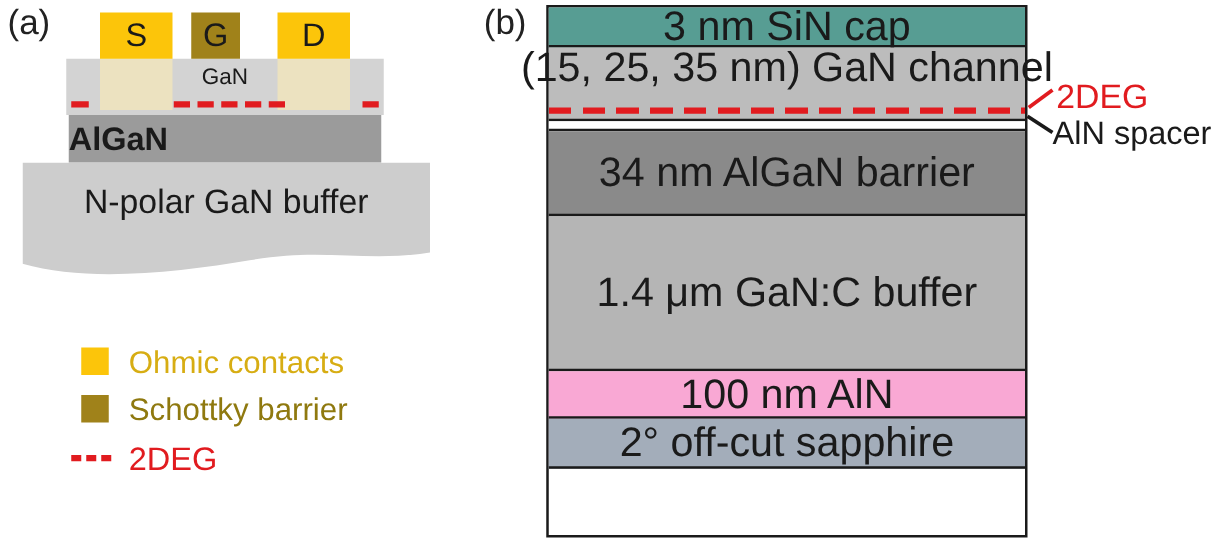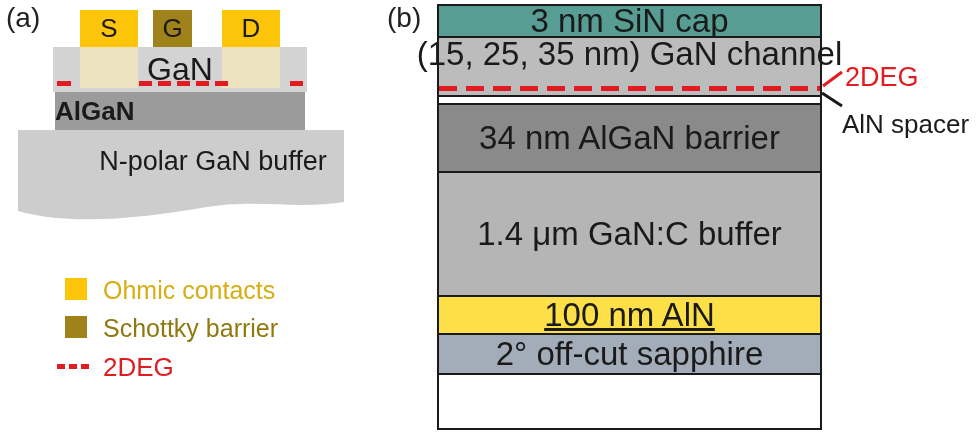--- a/index.html
+++ b/index.html
@@ -8,27 +8,27 @@
     font-family:"Liberation Sans", sans-serif;color:#1a1a1a;overflow:hidden;
   }
   .abs{position:absolute;}
   .panel-label{font-size:28px;color:#222;}
   
   .contact{display:flex;align-items:center;justify-content:center;font-size:26px;}
   .slab{display:flex;align-items:center;justify-content:flex-start;font-weight:bold;}
   #a-gan-slab{left:53px;top:47px;width:254px;height:45px;}
   #a-cream-left{left:80px;top:47px;width:58px;height:41px;}
   #a-cream-right{left:222px;top:47px;width:58px;height:41px;}
-  #a-gan-label{left:138px;top:51px;width:84px;text-align:center;font-size:32px;}
+  #a-gan-label{left:138px;top:51px;width:84px;text-align:center;font-size:18px;}
   #a-contact-s{left:80px;top:10px;width:58px;height:37px;}
   #a-contact-g{left:153px;top:10px;width:39px;height:37px;}
   #a-contact-d{left:222px;top:10px;width:58px;height:37px;}
   #a-algan-slab{left:55px;top:92px;width:250px;height:38px;font-size:26px;}
   #a-buffer-svg{left:18px;top:130px;}
-  #a-buffer-label{left:18px;top:146px;width:326px;text-align:center;font-size:27px;padding-left:32px;}
+  #a-buffer-label{left:18px;top:146px;width:326px;text-align:center;font-size:27px;}
   .dash{position:absolute;height:5px;top:0;}
   #a-dash-row{left:0;top:81px;width:370px;height:5px;}
   
   .swatch{width:22px;height:22px;}
   .legend-text{font-size:25px;white-space:nowrap;}
   #legend-dash-row{left:57px;top:364px;width:40px;height:5px;}
   
   #b-stack{
     left:437px;top:4px;width:385px;height:426px;
     border:2px solid #1a1a1a;box-sizing:border-box;
@@ -42,21 +42,21 @@
   .b-layer:last-child{border-bottom:none;flex:1;}
   #b-layer-sin{height:32px;}
   #b-layer-channel{height:59px;padding-bottom:25px;}
   #b-layer-spacer{height:8px;}
   #b-layer-barrier{height:68px;}
   #b-layer-uid{height:56px;}
   #b-layer-buffer{height:124px;}
   #b-layer-aln{height:38px;}
   #b-2deg-line{position:absolute;left:0;right:0;top:80px;height:5px;}
   #b-anno-2deg{left:845px;top:62px;font-size:27px;white-space:nowrap;}
-  #b-anno-spacer{left:842px;top:91px;font-size:26px;white-space:nowrap;margin-top:18px;}
+  #b-anno-spacer{left:842px;top:91px;font-size:26px;white-space:nowrap;}
   #b-leaders{left:818px;top:60px;}
 </style>
 </head>
 <body>
 
 <div id="figure">
 
   <div class="abs panel-label" style="left:6px;top:2px;">(a)</div>
 
   <svg class="abs" id="a-buffer-svg" width="326" height="98" viewBox="0 0 326 98">
@@ -117,21 +117,21 @@
     </div>
     <div class="b-layer" id="b-layer-spacer" style="background-color: rgb(255, 255, 255);">
       <span></span>
     </div>
     <div class="b-layer" id="b-layer-barrier" style="background-color: rgb(138, 138, 138);">
       <span>34 nm AlGaN barrier</span>
     </div>
     <div class="b-layer" id="b-layer-buffer" style="background-color: rgb(181, 181, 181);">
       <span>1.4 μm GaN:C buffer</span>
     </div>
-    <div class="b-layer" id="b-layer-aln" style="background-color: #fde047; text-decoration: underline;">
+    <div class="b-layer" id="b-layer-aln" style="background-color: #f9a8d4;">
       <span>100 nm AlN</span>
     </div>
     <div class="b-layer" id="b-layer-sapphire" style="background-color: rgb(163, 173, 186); align-items: flex-end;">
       <span>2° off-cut sapphire</span>
     </div>
     <div id="b-2deg-line" style="background: repeating-linear-gradient(90deg, rgb(225, 27, 31) 0px, rgb(225, 27, 31) 18px, transparent 18px, transparent 27px);"></div>
   </div>
 
   <svg class="abs" id="b-leaders" width="30" height="50" viewBox="0 0 30 50">
     <line x1="5" y1="26" x2="24" y2="12" stroke-width="3" style="stroke: rgb(225, 27, 31);"></line>

